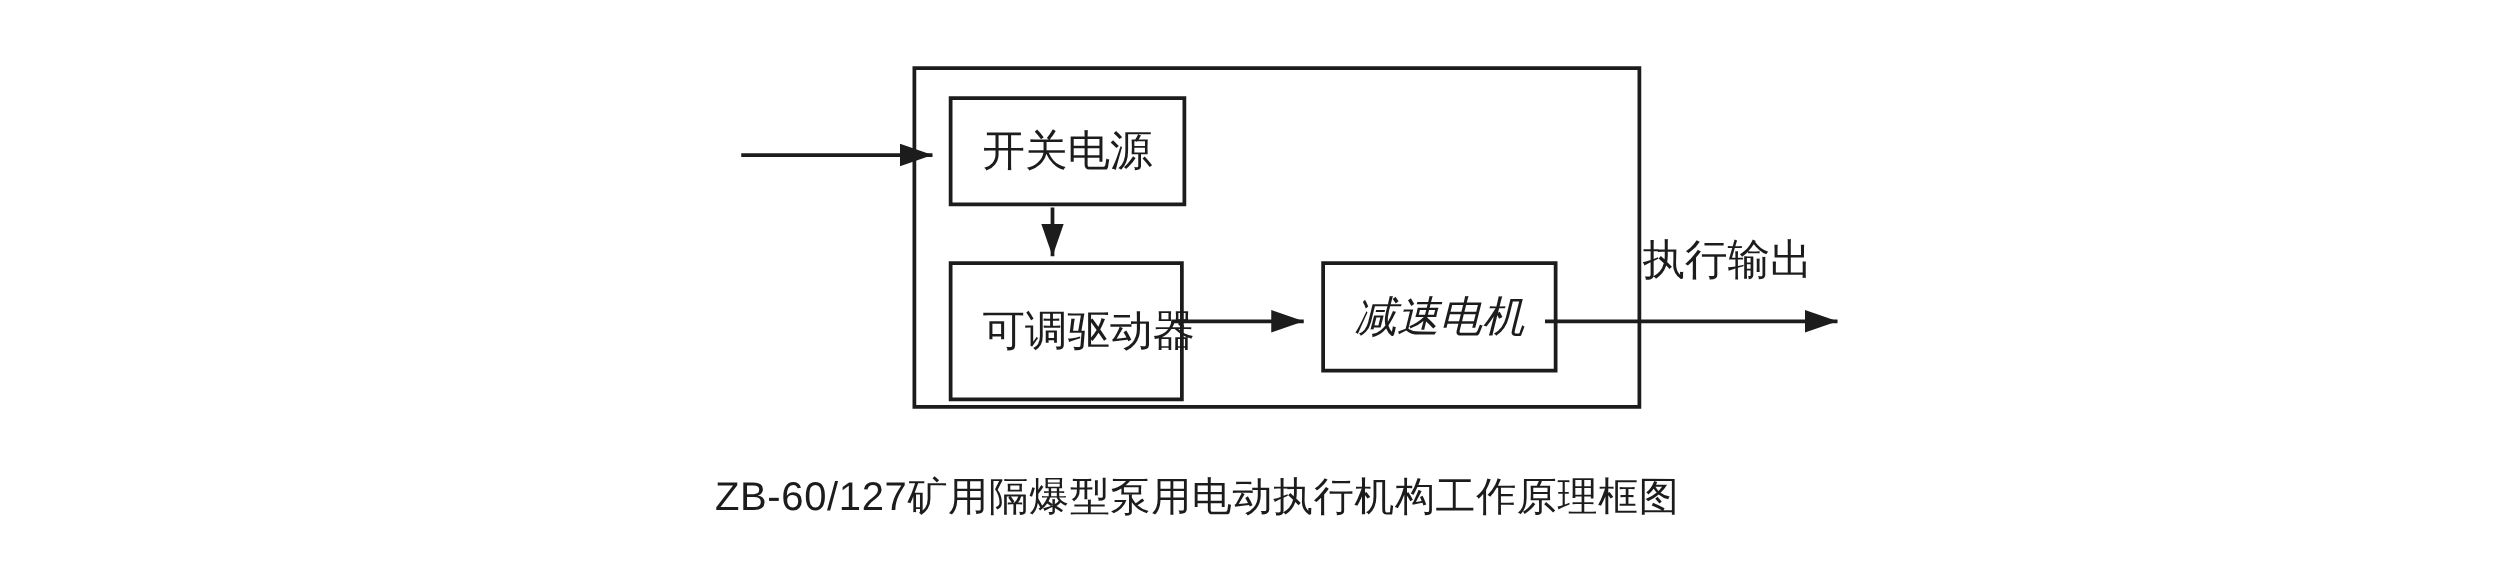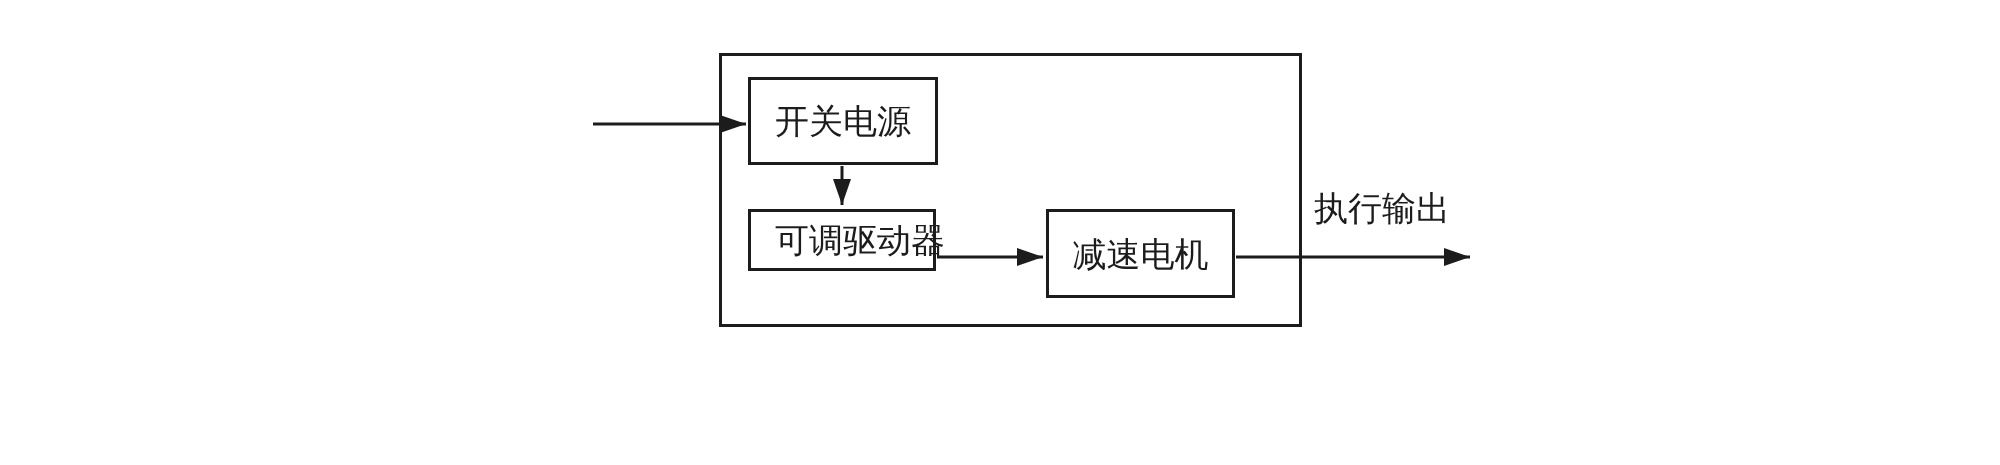--- a/index.html
+++ b/index.html
@@ -14,39 +14,40 @@
     background: #ffffff;
     overflow: hidden;
     font-family: "Liberation Sans", "DejaVu Sans", sans-serif;
     color: #1c1c1c;
   }
   .box {
     position: absolute;
     box-sizing: border-box;
     border: 3px solid #1c1c1c;
     background: transparent;
+    margin-left: 11px;
   }
   .enclosure {
     left: 719px;
     top: 53px;
     width: 583px;
     height: 274px;
   }
   .block {
     display: flex;
     align-items: center;
     justify-content: center;
     font-size: 34px;
     line-height: 1;
     background: #ffffff;
     white-space: nowrap;
   }
   .block-power  { left: 748px;  top: 77px;  width: 190px; height: 88px; }
-  .block-driver { left: 748px;  top: 209px; width: 188px; height: 62px; padding-left: 36px; }
-  .block-motor  { left: 1046px; top: 209px; width: 189px; height: 89px; }
+  .block-driver { left: 748px;  top: 209px; width: 188px; height: 112px; padding-left: 36px; }
+  .block-motor  { left: 1046px; top: 209px; width: 189px; height: 89px; font-style: italic; }
   .arrow-layer {
     position: absolute;
     left: 0;
     top: 0;
     pointer-events: none;
   }
   .arrow-layer line {
     stroke: #1c1c1c;
     stroke-width: 3;
   }
@@ -95,14 +96,15 @@
       </marker>
     </defs>
     <line x1="593" y1="124" x2="746" y2="124" marker-end="url(#arrowhead)"></line>
     <line x1="842" y1="166" x2="842" y2="205" marker-end="url(#arrowhead)"></line>
     <line x1="937" y1="257" x2="1043" y2="257" marker-end="url(#arrowhead)"></line>
     <line x1="1236" y1="257" x2="1470" y2="257" marker-end="url(#arrowhead)"></line>
   </svg>
 
   <div class="output-label">执行输出</div>
 
+  <div class="caption">ZB-60/127矿用隔爆型泵用电动执行机构工作原理框图</div>
 
 </div>
 
 </body></html>

